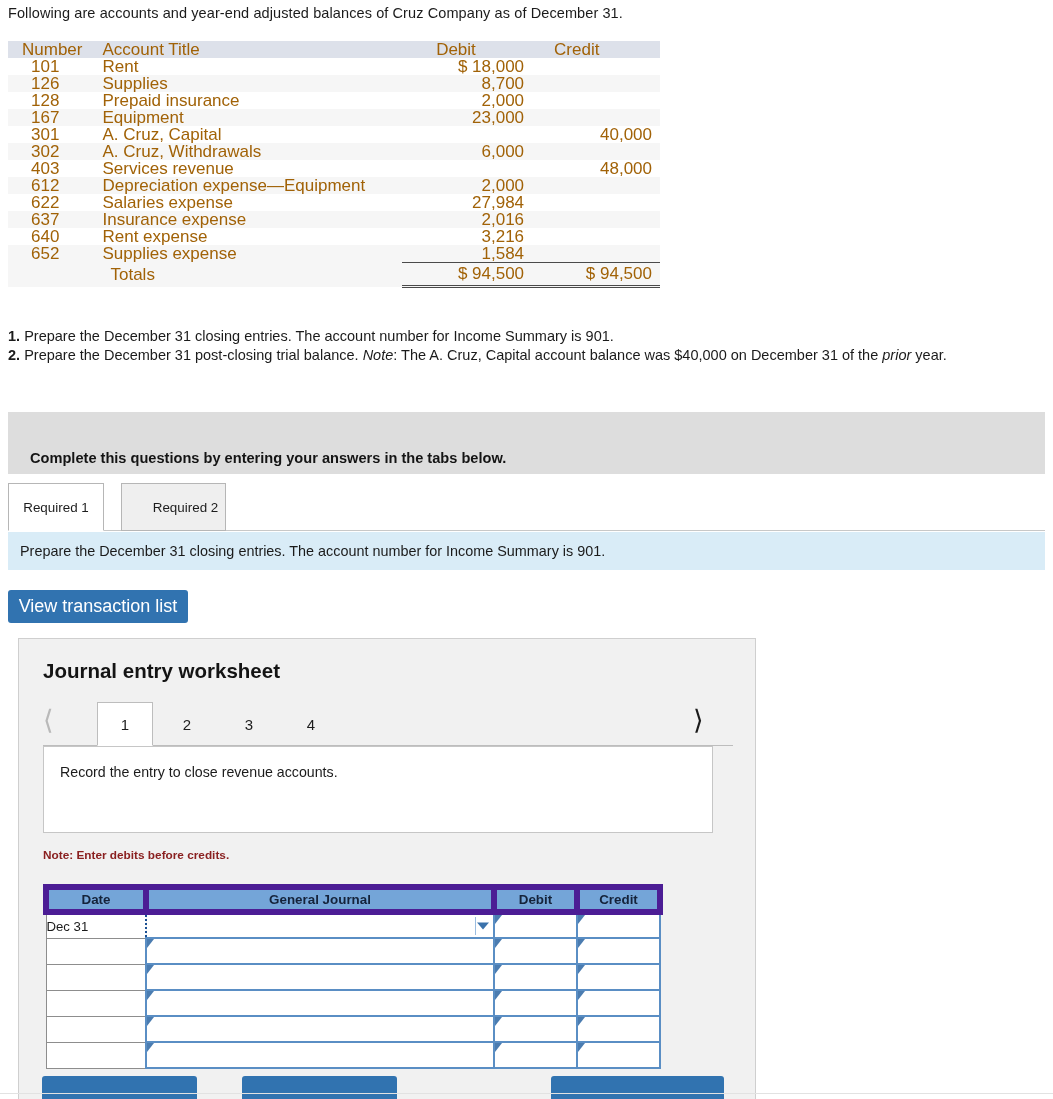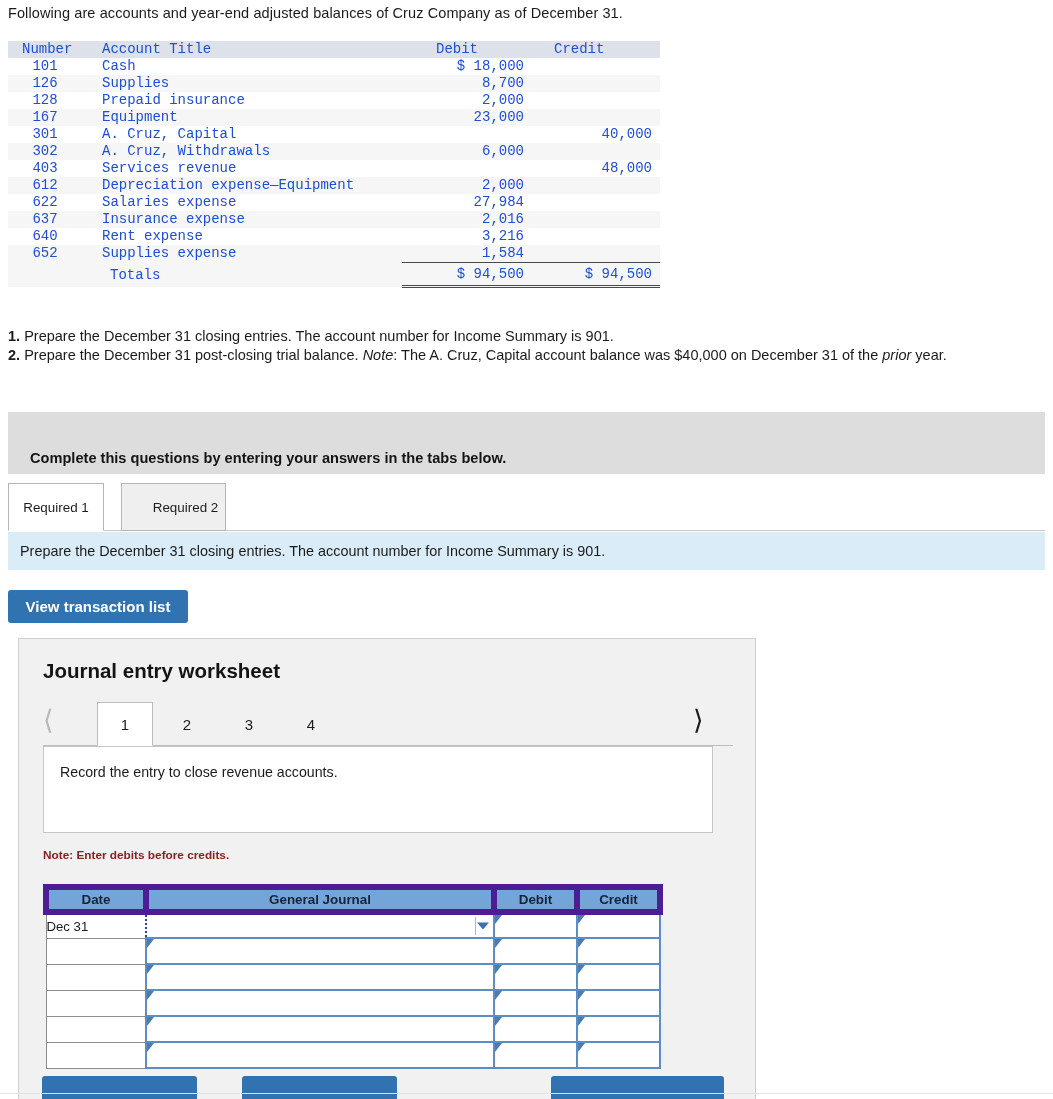--- a/index.html
+++ b/index.html
@@ -16,23 +16,23 @@
   .intro {
     position: absolute; left: 8px; top: 5px;
     font-size: 14.5px; color: #1b1b1b; letter-spacing: .1px;
   }
 
   
   .tb {
     position: absolute; left: 8px; top: 41px;
     width: 652px;
     border-collapse: collapse;
-    font-family: Liberation Mono, monospace;
-    font-size: 14px;
-    color: #1d4ed8;
+    font-family: Liberation Sans, sans-serif;
+    font-size: 17px;
+    color: #a16207;
   }
   .tb th, .tb td { padding: 0; height: 17px; line-height: 17px; font-weight: normal; }
   .tb thead tr { background: #dde1ea; }
   .tb tbody tr:nth-child(odd) { background: #ffffff; }
   .tb tbody tr:nth-child(even) { background: #f6f6f6; }
   .tb .c-num   { width: 74px;  text-align: center; }
   .tb .c-title { width: 320px; text-align: left; padding-left: 20px; }
   .tb .c-deb   { width: 130px; text-align: right; padding-right: 8px; }
   .tb .c-cre   { width: 128px; text-align: right; padding-right: 8px; }
   .tb thead .c-num   { text-align: left; padding-left: 14px; }
@@ -91,21 +91,21 @@
     background: #d9ecf7;
     display: flex; align-items: center;
   }
   .infobar span { padding-left: 12px; font-size: 14.4px; color: #1b1b1b; }
 
   
   .btn-blue {
     background: #3173b0; color: #ffffff;
     border: none; border-radius: 3px;
     font-family: "Liberation Sans", sans-serif;
-    font-size: 15px; font-weight: bold;
+    font-size: 18px; font-weight: normal;
     cursor: pointer;
   }
   #viewTxn {
     position: absolute; left: 8px; top: 590px;
     width: 180px; height: 33px;
   }
 
   
   .panel {
     position: absolute; left: 18px; top: 638px;
@@ -230,21 +230,21 @@
       <tr>
         <th class="c-num">Number</th>
         <th class="c-title">Account Title</th>
         <th class="c-deb">Debit</th>
         <th class="c-cre">Credit</th>
       </tr>
     </thead>
     <tbody id="tbBody">
         <tr>
           <td class="c-num">101</td>
-          <td class="c-title">Cash</td>
+          <td class="c-title">Rent</td>
           <td class="c-deb">$ 18,000</td>
           <td class="c-cre"></td>
         </tr>
         <tr>
           <td class="c-num">126</td>
           <td class="c-title">Supplies</td>
           <td class="c-deb">8,700</td>
           <td class="c-cre"></td>
         </tr>
         <tr>

